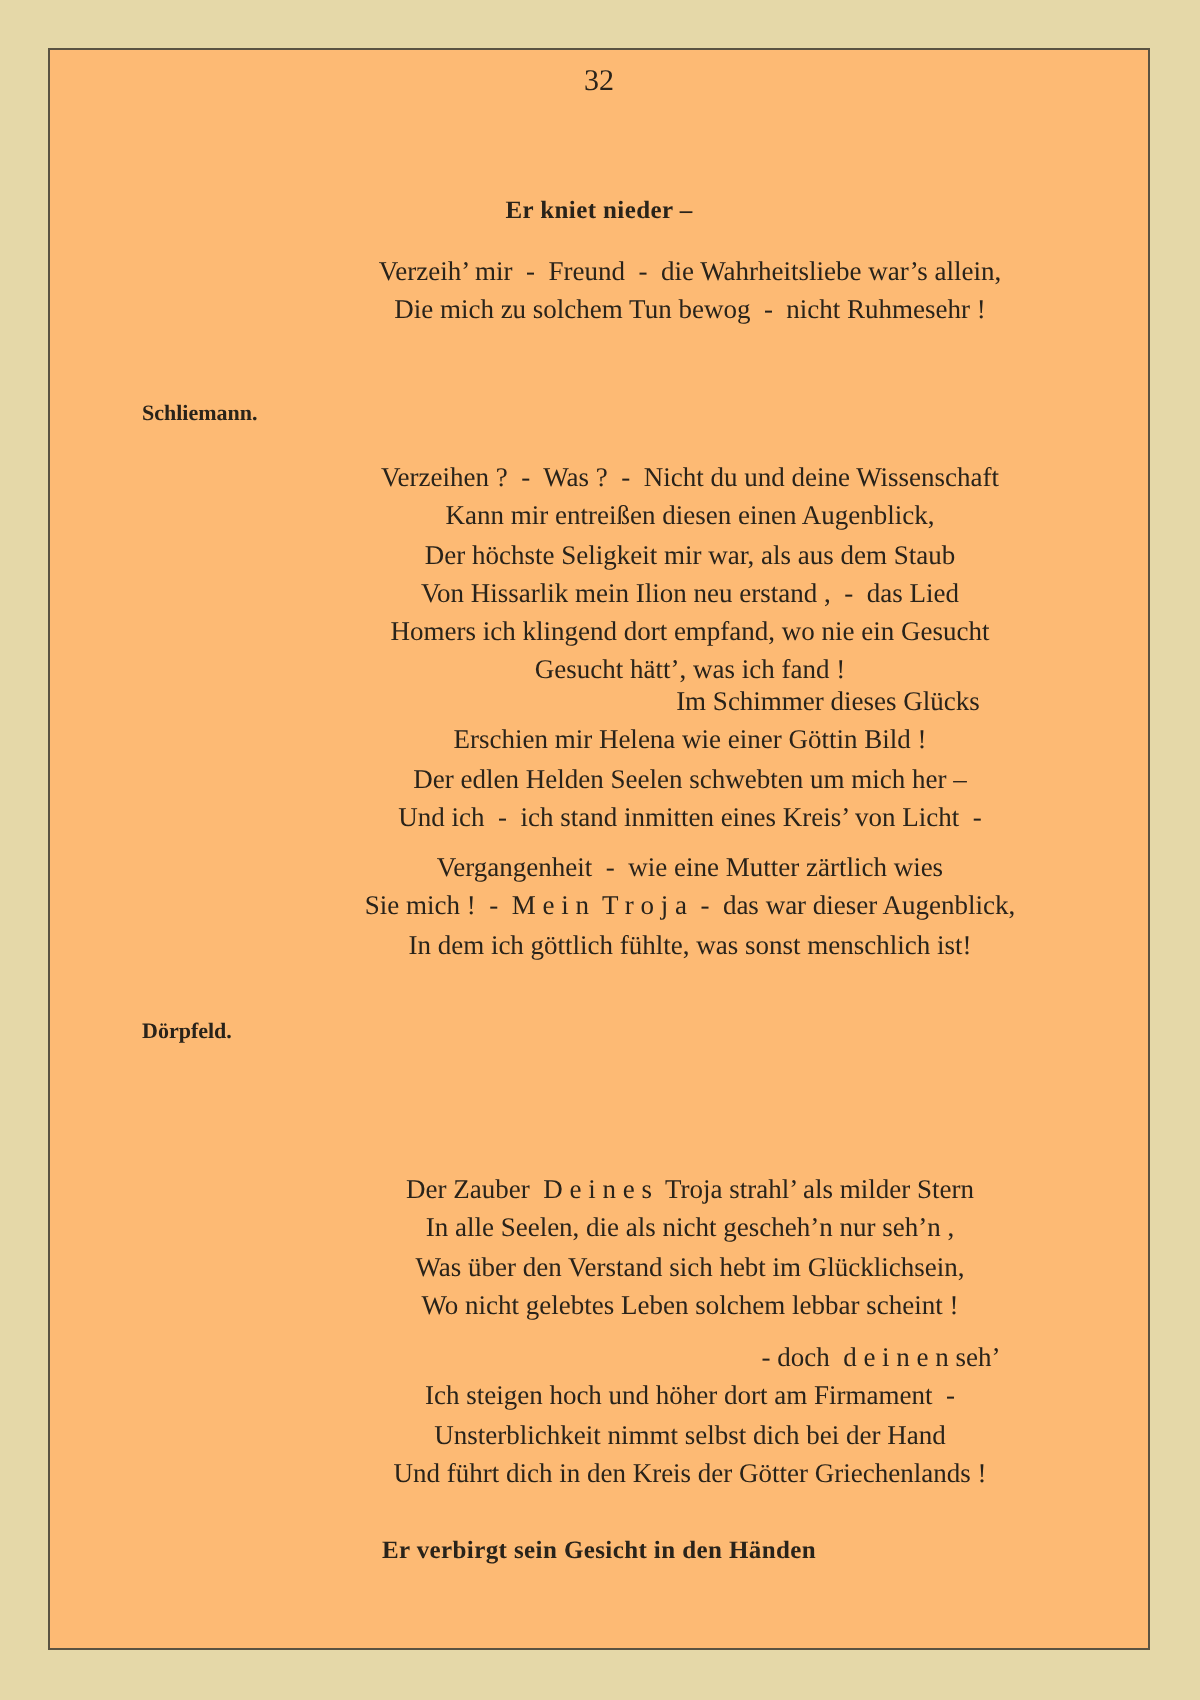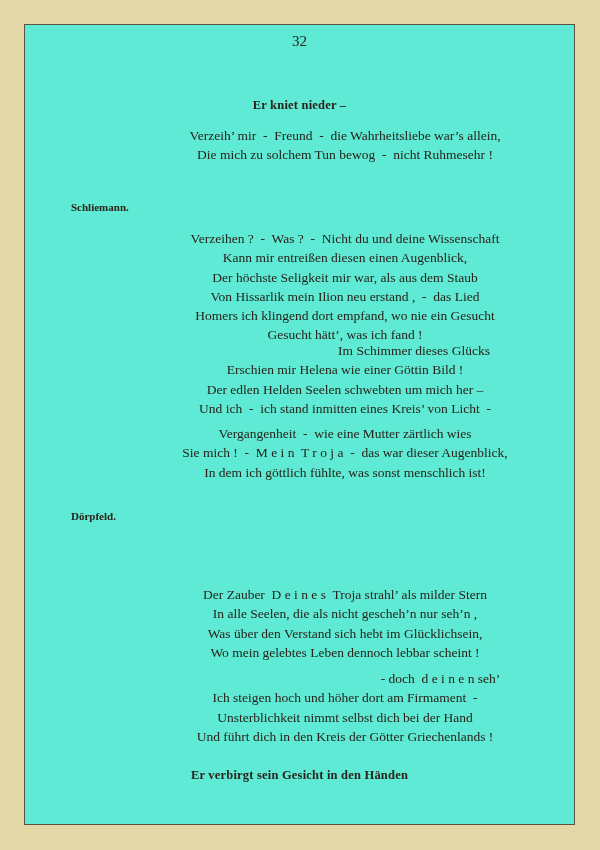--- a/index.html
+++ b/index.html
@@ -16,21 +16,21 @@
     color: #29231a;
   }
   .page-frame {
     position: absolute;
     left: 24px;
     top: 24px;
     width: 549px;
     height: 799px;
     border: 1.5px solid #5a5342;
     box-sizing: content-box;
-    background: #5eead4;
+    background: #fdba74;
   }
   .abs { position: absolute; text-align: center; }
   .centered {
     left: 0;
     width: 100%;
     text-align: center;
   }
   .page-number {
     top: 6px;
     font-size: 15px;
@@ -108,21 +108,21 @@
     <div class="line">Sie mich !  -  M e i n  T r o j a  -  das war dieser Augenblick,</div>
     <div class="line">In dem ich göttlich fühlte, was sonst menschlich ist!</div>
   </div>
 
   <div class="abs speaker-name speaker-2">Dörpfeld.</div>
 
   <div class="abs stanza stanza-e">
     <div class="line">Der Zauber  D e i n e s  Troja strahl’ als milder Stern</div>
     <div class="line">In alle Seelen, die als nicht gescheh’n nur seh’n ,</div>
     <div class="line">Was über den Verstand sich hebt im Glücklichsein,</div>
-    <div class="line">Wo mein gelebtes Leben dennoch lebbar scheint !</div>
+    <div class="line">Wo nicht gelebtes Leben solchem lebbar scheint !</div>
   </div>
 
 
   <div class="abs stanza stanza-g">
     <div class="line indent-doch">- doch  d e i n e n seh’</div>
     <div class="line">Ich steigen hoch und höher dort am Firmament  -</div>
     <div class="line">Unsterblichkeit nimmt selbst dich bei der Hand</div>
     <div class="line">Und führt dich in den Kreis der Götter Griechenlands !</div>
   </div>
 

